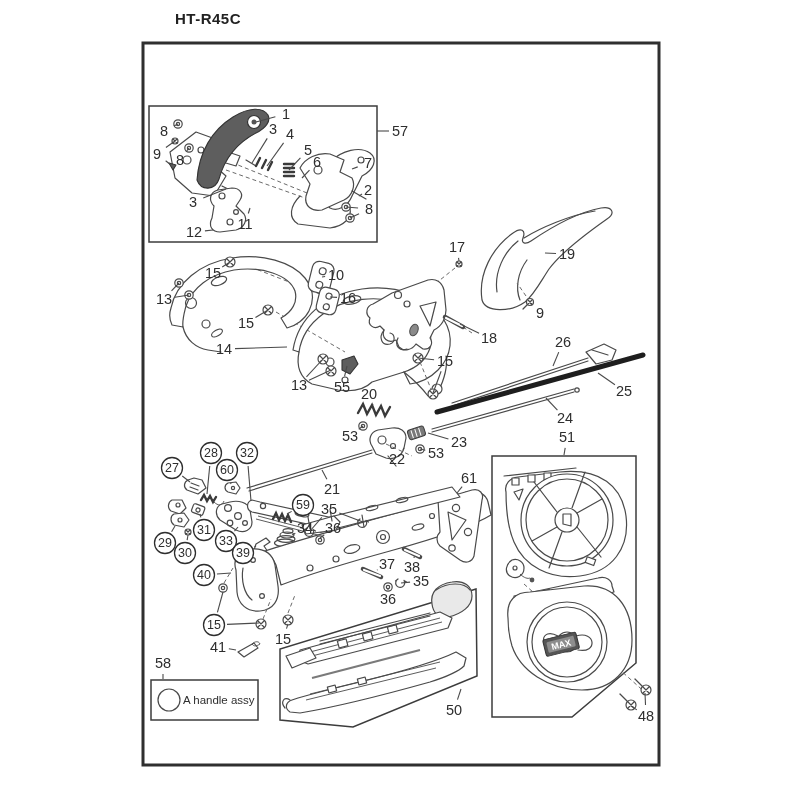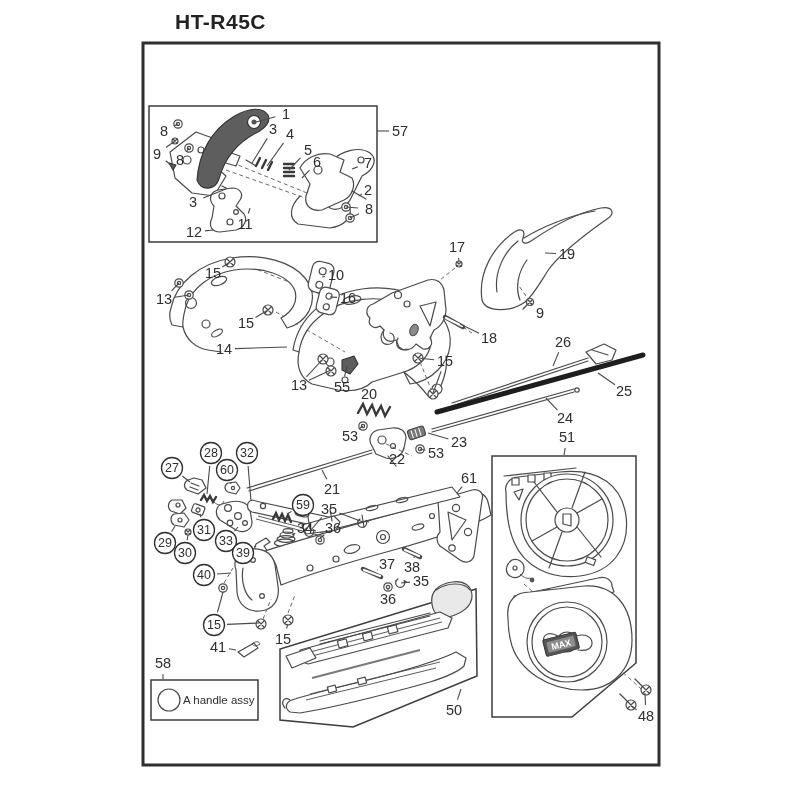--- a/index.html
+++ b/index.html
@@ -1,18 +1,18 @@
 <!DOCTYPE html>
 <html><head>
 <meta charset="utf-8">
 <style>
   html,body{margin:0;padding:0;background:#fff;}
   #page{position:relative;width:800px;height:800px;background:#fff;overflow:hidden;
         font-family:"Liberation Sans", sans-serif;}
-  #title{position:absolute;left:175px;top:10px;font-size:21px;font-weight:700;
+  #title{position:absolute;left:175px;top:10px;font-size:15px;font-weight:700;
          letter-spacing:0.5px;color:#222;}
   svg text{font-family:"Liberation Sans", sans-serif;}
   .p  {fill:none;stroke:#4a4a4a;stroke-width:1.2;stroke-linejoin:round;stroke-linecap:round;}
   .pf {fill:#ffffff;stroke:#4a4a4a;stroke-width:1.2;stroke-linejoin:round;stroke-linecap:round;}
   .pg {fill:#e9e9e9;stroke:#4a4a4a;stroke-width:1.2;stroke-linejoin:round;}
   .dk {fill:#5e5e5e;stroke:#333;stroke-width:1.1;stroke-linejoin:round;}
   .coil{fill:none;stroke:#3a3a3a;stroke-width:2.4;stroke-linecap:round;}
   .dash{fill:none;stroke:#6a6a6a;stroke-width:1;stroke-dasharray:4 3;}
   .thin{fill:none;stroke:#4a4a4a;stroke-width:0.9;}
   .box {fill:none;stroke:#3c3c3c;stroke-width:1.5;stroke-linejoin:miter;}

